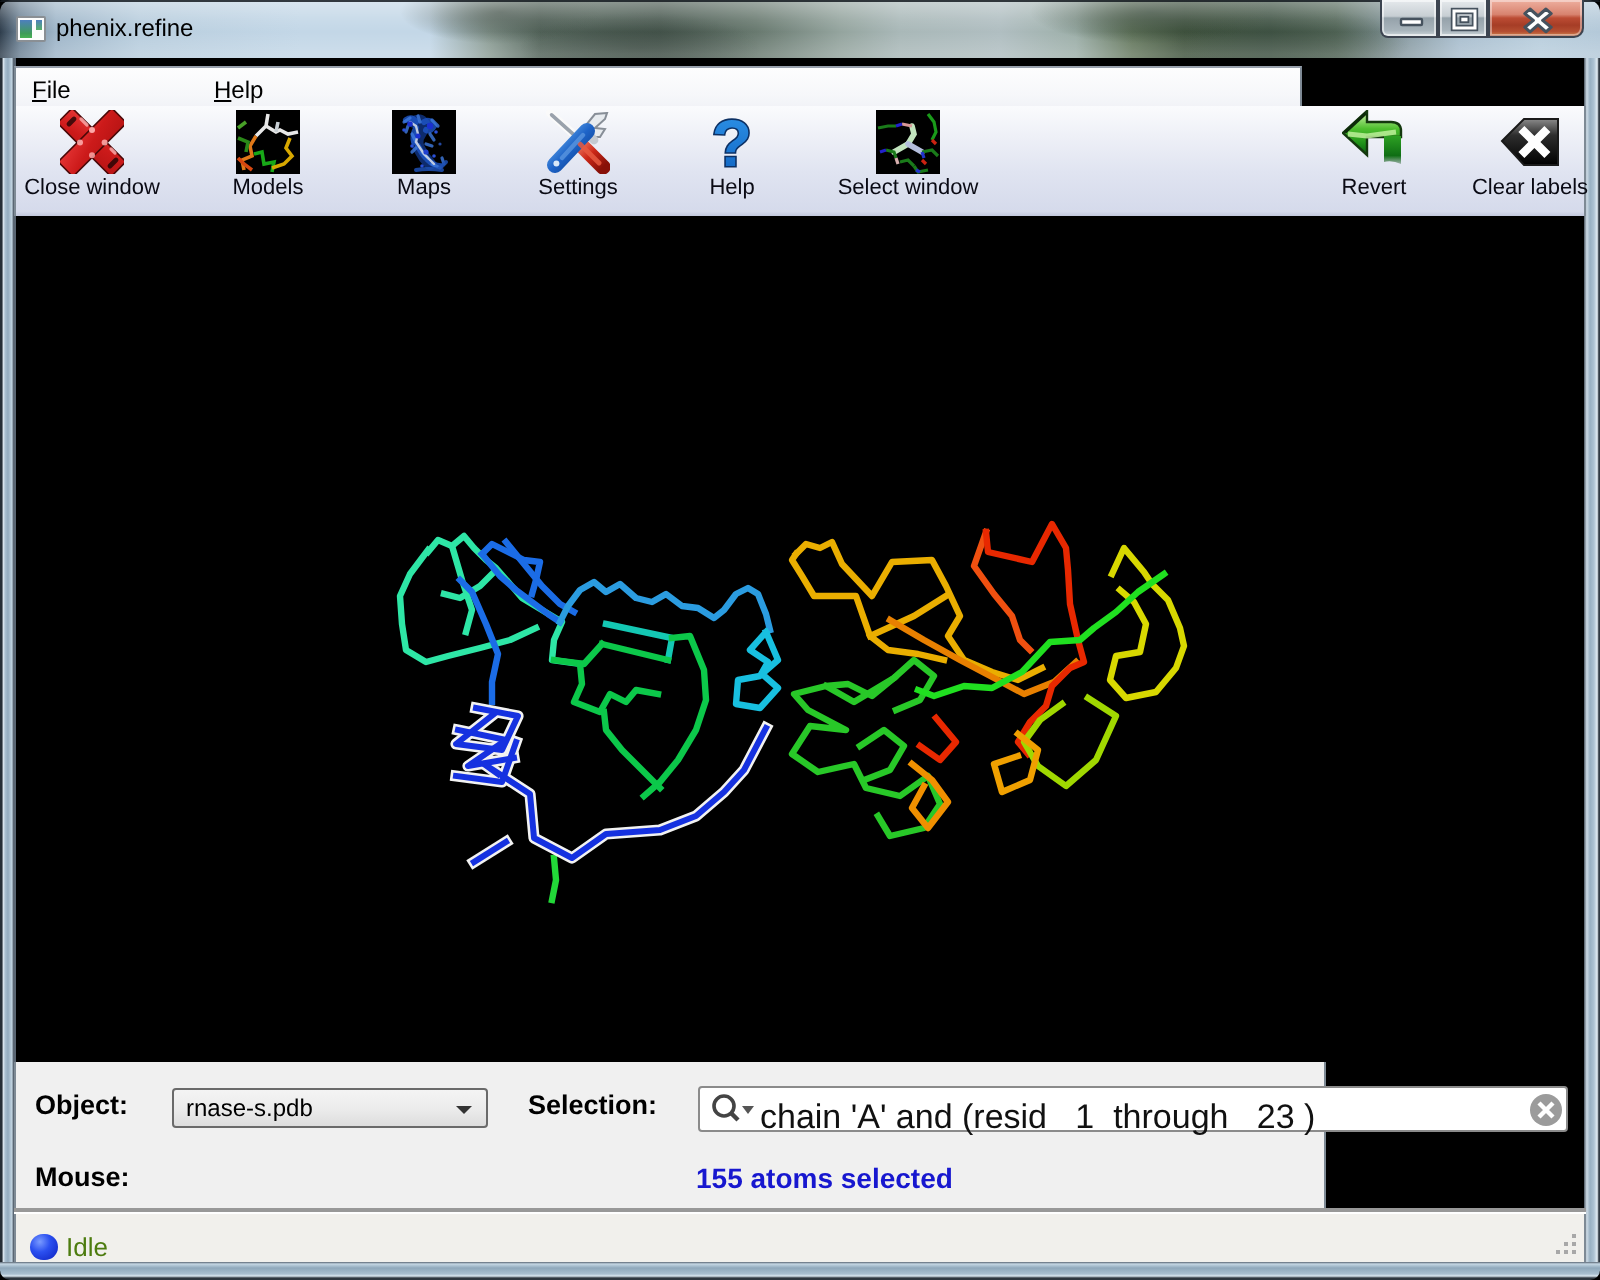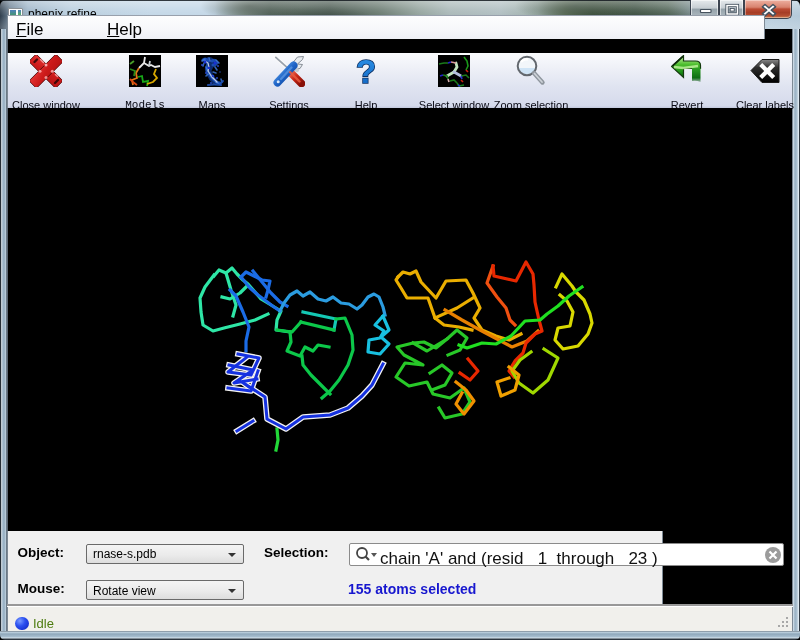--- a/index.html
+++ b/index.html
@@ -35,30 +35,30 @@
   box-shadow:inset 0 0 0 1px rgba(255,255,255,0.4);
 }
 .wb svg { position:absolute; left:0; top:0; }
 
 
 #bL { left:0; top:29px; width:8px; height:603px; background:linear-gradient(90deg,#262e36 0px,#262e36 1px,#dfe9f1 1.6px,#a9bfd0 2.6px,#93abbe 4px,#c3d5e2 6px,#5a6673 6.6px,#5a6673 8px); }
 #bR { left:792px; top:29px; width:8px; height:603px; background:linear-gradient(90deg,#4d5862 0px,#cddbe6 1.4px,#98b0c2 3px,#aec3d3 5px,#e2ecf3 6.6px,#313a43 7.4px,#313a43 8px); }
 #bB { left:0; top:631px; width:800px; height:9px; border-radius:0 0 5px 5px; background:linear-gradient(180deg,#5a6673 0px,#c4d6e3 1px,#8fa8bb 3px,#a9bfd0 6px,#dae7f0 7px,#2e3740 8px); }
 
 
-#menubar { left:7px; top:15px; width:758px; height:24px; background:linear-gradient(180deg,#fdfdfe 0%,#f6f7fa 60%,#eef0f5 100%); border-left:1px solid #7e8a95; border-right:1px solid #7e8a95; border-top:1px solid #98a0ac; font-size:17px; color:#000; }
+#menubar { left:7px; top:33px; width:644px; height:24px; background:linear-gradient(180deg,#fdfdfe 0%,#f6f7fa 60%,#eef0f5 100%); border-left:1px solid #7e8a95; border-right:1px solid #7e8a95; border-top:1px solid #98a0ac; font-size:12px; color:#000; }
 #menubar span { position:absolute; top:4px; }
 .mn { text-decoration:none; }
 .mn u { text-decoration:underline; }
 
 
 #toolbar { left:7px; top:53px; width:786px; height:55px; background:linear-gradient(180deg,#fafbfd 0%,#eef0f7 28%,#e0e4f1 60%,#d5daeb 96%,#c2c8dd 100%); border-left:1px solid #7e8a95; border-right:1px solid #7e8a95; }
 .tbtn { position:absolute; top:2px; text-align:center; font-size:11px; color:#0a0a14; }
 .tbtn .ic { display:block; margin:0 auto; }
-.tbtn .lb { display:block; margin-top:12px; }
+.tbtn .lb { display:block; margin-top:1px; }
 
 
 #viewport { left:8px; top:108px; width:784px; height:423px; background:#000; }
 
 
 #bottom { left:7px; top:531px; width:656px; height:73px; background:#f0f0f0; border-left:1px solid #7e8a95; border-right:1px solid #7e8a95; font-size:13.5px; }
 .blab { position:absolute; font-weight:bold; color:#000; }
 .combo { position:absolute; height:20px; width:158px; border:1px solid #6a6a6a; border-radius:2px; background:linear-gradient(180deg,#f4f4f4 0%,#ebebeb 55%,#dddddd 100%); font-size:12px; color:#000; }
 .combo .ct { position:absolute; left:6px; top:2.5px; }
 .combo .ar { position:absolute; right:7px; top:8px; width:0; height:0; border-left:4px solid transparent; border-right:4px solid transparent; border-top:4px solid #333; }
@@ -129,21 +129,21 @@
 <path d="M4.5 7 L7 4.5 M25 28 L28 25" stroke="#200404" stroke-width="2.4" opacity="0.8" stroke-linecap="round"></path>
 <path d="M10.5 4.5 L13.5 7.5 M25.5 19.5 L27.5 21.5" stroke="#f8a0a0" stroke-width="1.6" opacity="0.9" stroke-linecap="round"></path>
 <circle cx="16" cy="10" r="1.5" fill="#ffb0b0" opacity="0.95"></circle>
           <circle cx="10" cy="16.3" r="1.5" fill="#ffb0b0" opacity="0.85"></circle>
           <circle cx="22.3" cy="16.3" r="1.5" fill="#ffb0b0" opacity="0.85"></circle>
           <circle cx="16" cy="22.6" r="1.5" fill="#ffb0b0" opacity="0.8"></circle>
 </g>
       </svg>
       <span class="lb">Close window</span>
     </div>
-    <div class="tbtn" style="left: 92px; width: 90px; font-family: Liberation Mono, monospace;">
+    <div class="tbtn" style="left: 81px; width: 90px;">
       <svg class="ic" width="32" height="32" viewBox="0 0 32 32">
 <rect width="32" height="32" fill="#000"></rect>
 <g fill="none" stroke-width="1.8">
 <polyline stroke="#e8e8e8" points="16,2 15,8 10,13"></polyline>
 <polyline stroke="#e8e8e8" points="15,8 20,11 22,10 26,12 31,11"></polyline>
 <polyline stroke="#c8cfd4" points="20,11 21,6"></polyline>
 <polyline stroke="#e07818" points="10,13 7,18 8,23 3,25 4,30"></polyline>
 <polyline stroke="#d84810" points="1,24 4,27 8,30"></polyline>
 <polyline stroke="#48a028" points="1,9 5,6"></polyline>
 <polyline stroke="#2a8818" points="1,14 6,16 5,21"></polyline>
@@ -234,31 +234,20 @@
 <polyline stroke="#cc2211" points="28,15 30,17"></polyline>
 <polyline stroke="#1a7a1a" points="12,26 16,25 19,28"></polyline>
 <polyline stroke="#1a7a1a" points="19,28 21,31 26,30"></polyline>
 <polyline stroke="#2233cc" points="20,30 22,31"></polyline>
 <polyline stroke="#d8b0b0" points="10,24 11,27"></polyline>
 <polyline stroke="#cc2211" points="23,25 25,27"></polyline>
 </g>
       </svg>
       <span class="lb">Select window</span>
     </div>
-    <div class="tbtn" style="left: 478px; width: 90px;">
-      <svg class="ic" width="36" height="32" viewBox="0 0 36 32">
-<circle cx="14" cy="11" r="9" fill="#f2f6fa"></circle>
-<path d="M5.5 13 a9 9 0 0 0 17 0 z" fill="#cfe4f6"></path>
-<circle cx="14" cy="11" r="9.3" fill="none" stroke="#63686e" stroke-width="2"></circle>
-<path d="M8 7 q3 -3.5 7 -2.5" stroke="#fff" stroke-width="2.6" fill="none" opacity="0.95"></path>
-<line x1="21" y1="18" x2="29.5" y2="27.5" stroke="#8f969e" stroke-width="4.4" stroke-linecap="round"></line>
-<line x1="21.5" y1="18.5" x2="29" y2="27" stroke="#cdd2d8" stroke-width="1.8" stroke-linecap="round"></line>
-</svg>
-      <span class="lb">Zoom selection</span>
-    </div>
     <div class="tbtn" style="left: 634px; width: 90px;">
       <svg class="ic" width="32" height="32" viewBox="0 0 32 32">
 <defs>
           <linearGradient id="gg" x1="0" y1="0" x2="0" y2="1">
             <stop offset="0" stop-color="#d6f6b2"></stop>
             <stop offset="0.4" stop-color="#4fc02f"></stop>
             <stop offset="0.75" stop-color="#1d8f17"></stop>
             <stop offset="1" stop-color="#0a5c10"></stop>
           </linearGradient>
 <linearGradient id="gt" x1="0" y1="0" x2="0" y2="1">
@@ -373,24 +362,20 @@
         <line x1="11.5" y1="11.5" x2="15" y2="15" stroke="#444" stroke-width="2.2"></line>
         <path d="M17 8 l6 0 -3 4 z" fill="#555"></path>
       </svg>
     <span class="txt">chain 'A' and (resid&nbsp;&nbsp;&nbsp;1&nbsp;&nbsp;through&nbsp;&nbsp;&nbsp;23 )</span>
     <svg width="18" height="18" style="position:absolute;right:1px;top:2px;">
         <circle cx="9" cy="9" r="8" fill="#9b9b9b"></circle>
         <path d="M5.5 5.5 L12.5 12.5 M12.5 5.5 L5.5 12.5" stroke="#fff" stroke-width="2.2"></path>
       </svg>
   </div>
   <span class="blab" style="left:9.5px; top:50px;">Mouse:</span>
-  <div class="combo" style="left:78px; top:49px;">
-      <span class="ct">Rotate view</span>
-      <span class="ar"></span>
-    </div>
   <span id="atoms">155 atoms selected</span>
 </div>
 
 <div class="abs" id="sep"></div>
 <div class="abs" id="status">
   <div id="idot"></div>
   <span id="itext">Idle</span>
   <div class="grip" style="right:4px; bottom:4px;"></div>
   <div class="grip" style="right:4px; bottom:8px;"></div>
   <div class="grip" style="right:8px; bottom:4px;"></div>

